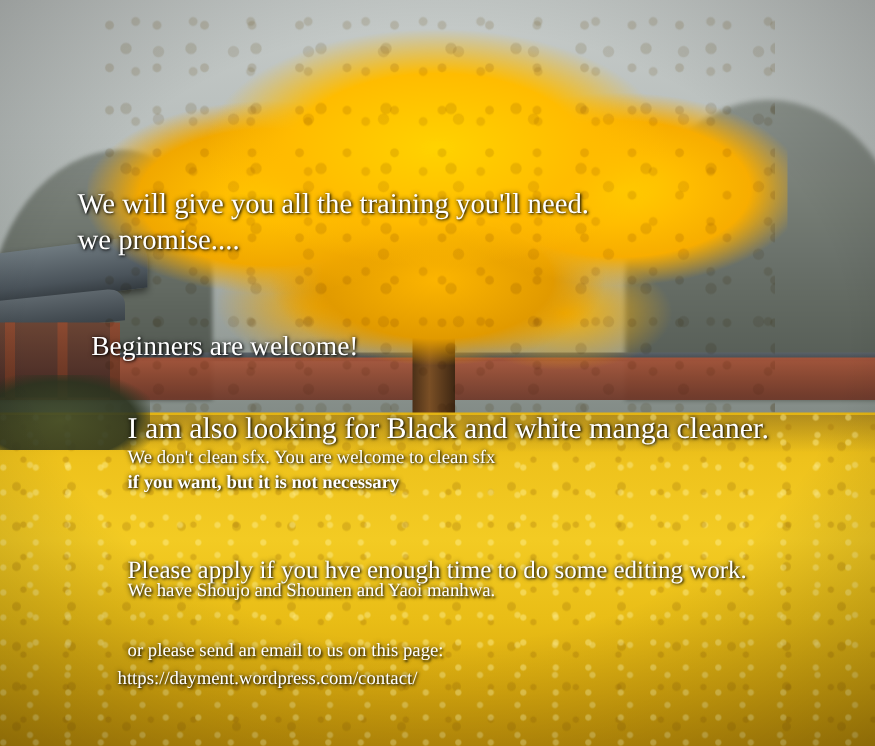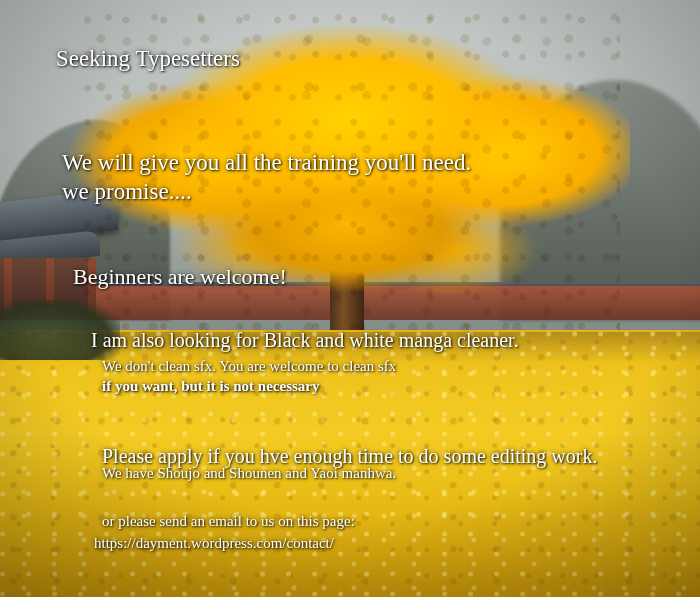--- a/index.html
+++ b/index.html
@@ -168,21 +168,21 @@
       0 0 4px rgba(0,0,0,.75),
       1px 1px 2px rgba(0,0,0,.8);
     line-height: 1.28;
     color: #fff;
   }
   .t-title   { left: 56px;  top: 44px;  font-size: 23px; }
   .t-l1      { left: 62px;  top: 119px; font-size: 23px; }
   .t-l2      { left: 62px;  top: 148px; font-size: 23px; }
   .t-l3      { left: 62px;  top: 177px; font-size: 23px; }
   .t-begin   { left: 73px;  top: 263px; font-size: 22px; }
-  .t-cleaner { left: 91px; top: 328px; font-size: 20px; }
+  .t-cleaner { left: 102px; top: 328px; font-size: 24px; }
   .t-sfx1    { left: 102px; top: 357px; font-size: 15px; }
   .t-sfx2    { left: 102px; top: 377px; font-size: 15px; font-weight: bold; }
   .t-apply1  { left: 102px; top: 444px; font-size: 20px; }
   .t-apply2  { left: 102px; top: 464px; font-size: 15px; }
   .t-apply3  { left: 102px; top: 489px; font-size: 15px; }
   .t-apply4  { left: 102px; top: 512px; font-size: 15px; }
   .t-url     { left: 94px;  top: 534px; font-size: 15px; }
 </style>
 </head>
 <body>
@@ -209,21 +209,20 @@
     <div class="canopy-texture"></div>
 
     <div class="ground"></div>
     <div class="ground-path"></div>
     <div class="ground-speckle"></div>
     <div class="bush-left"></div>
     <div class="shadow-vignette"></div>
   </div>
 
   <div class="text-layer">
-    <div class="t t-title">Seeking Typesetters</div>
     <div class="t t-l2">We will give you all the training you'll need.</div>
     <div class="t t-l3">we promise....</div>
     <div class="t t-begin">Beginners are welcome!</div>
 
     <div class="t t-cleaner">I am also looking for Black and white manga cleaner.</div>
     <div class="t t-sfx1">We don't clean sfx. You are welcome to clean sfx</div>
     <div class="t t-sfx2">if you want, but it is not necessary</div>
 
     <div class="t t-apply1">Please apply if you hve enough time to do some editing work.</div>
     <div class="t t-apply2">We have Shoujo and Shounen and Yaoi manhwa.</div>

